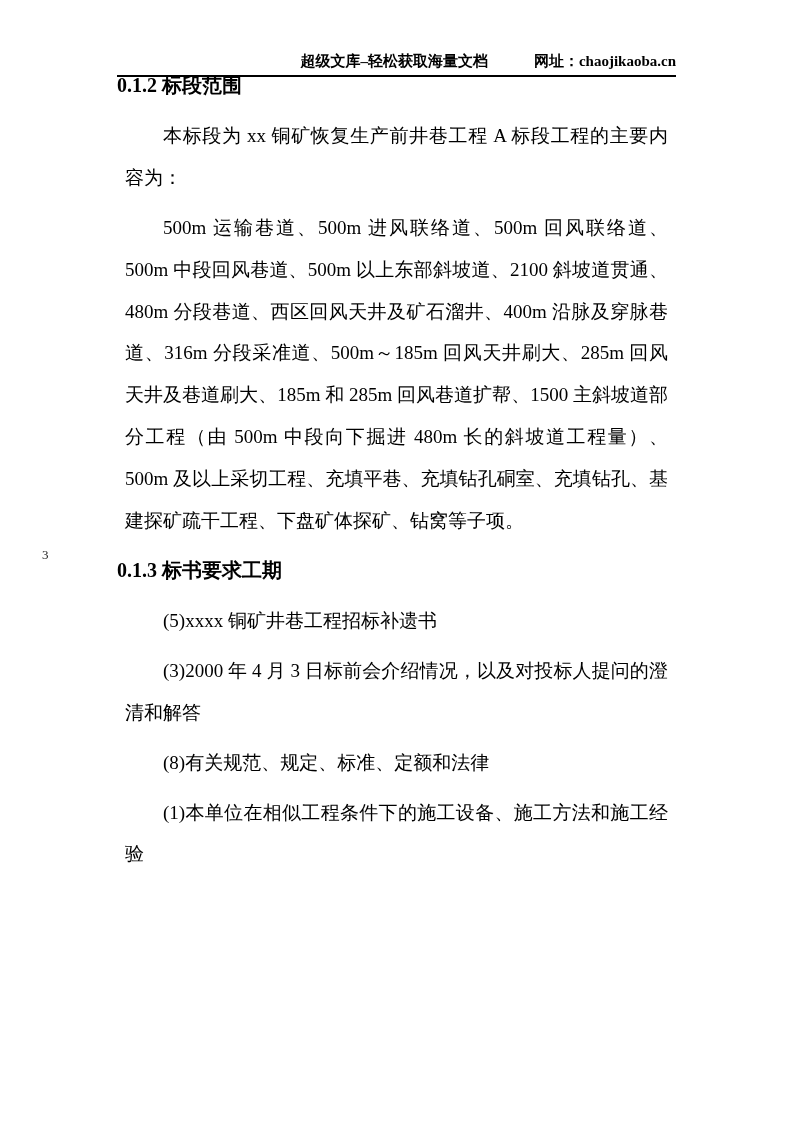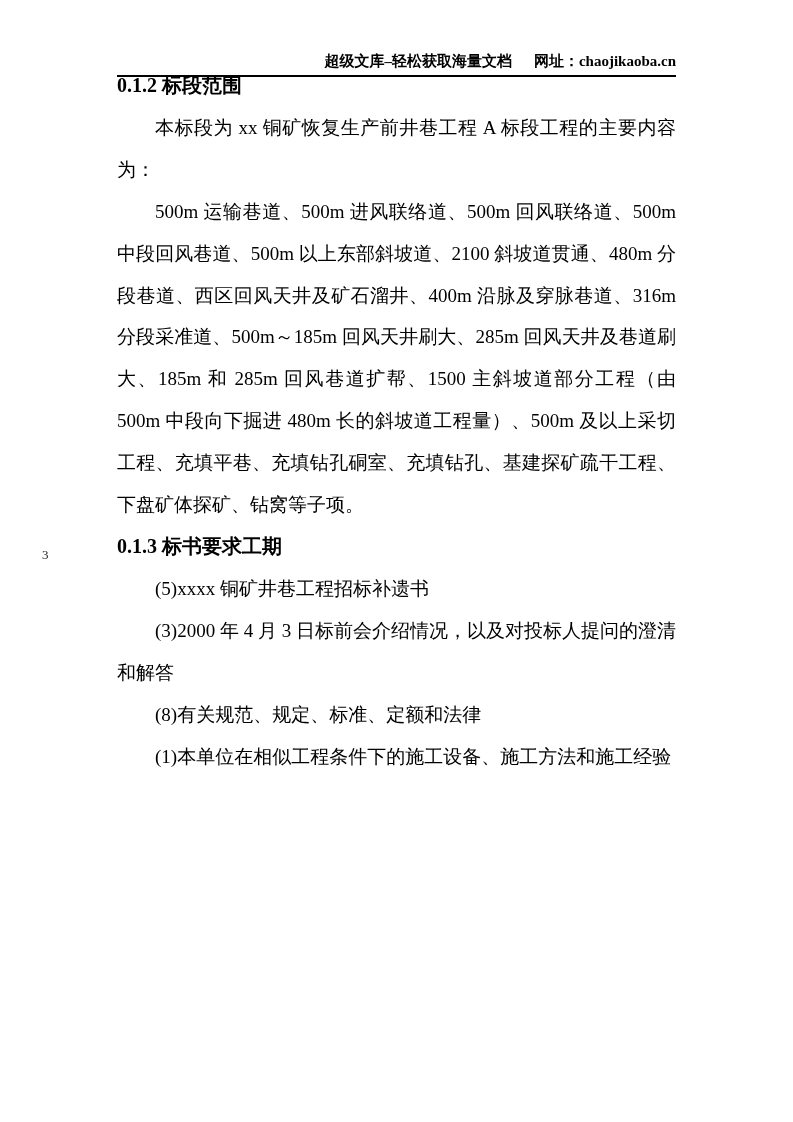--- a/index.html
+++ b/index.html
@@ -24,21 +24,21 @@
     height: 71px;
     border-bottom: 2px solid #000000;
     display: flex;
     justify-content: flex-end;
     align-items: flex-end;
     padding-bottom: 4px;
     font-size: 15px;
     font-weight: 600;
     white-space: nowrap;
   }
-  .header .site-label { margin-right: 22px; text-align: right; }
+  .header .site-label { margin-right: 46px; text-align: right; }
   .margin-page-number {
     position: absolute;
     left: 42px;
     top: 547px;
     font-size: 13px;
     color: #222222;
   }
   .content {
     position: absolute;
     left: 117px;
@@ -48,21 +48,21 @@
   .heading {
     font-size: 20px;
     font-weight: bold;
     line-height: 41.9px;
     margin: 0;
     text-align: left;
   }
   .para {
     font-size: 19px;
     line-height: 41.9px;
-    margin: 0;
+    margin: 8px;
     text-align: justify;
     text-indent: 2em;
   }
 </style>
 </head>
 <body>
 
 <div class="page">
   <div class="header">
     <span class="site-label">超级文库–轻松获取海量文档</span>

